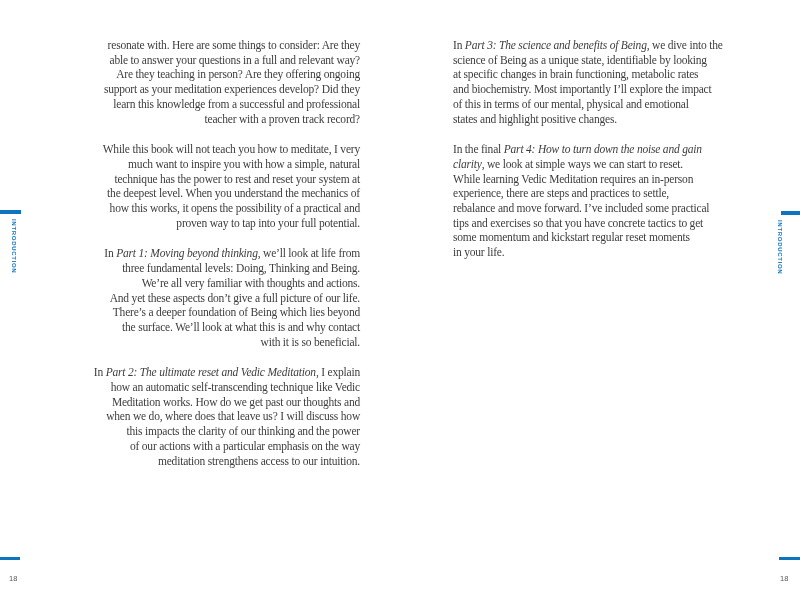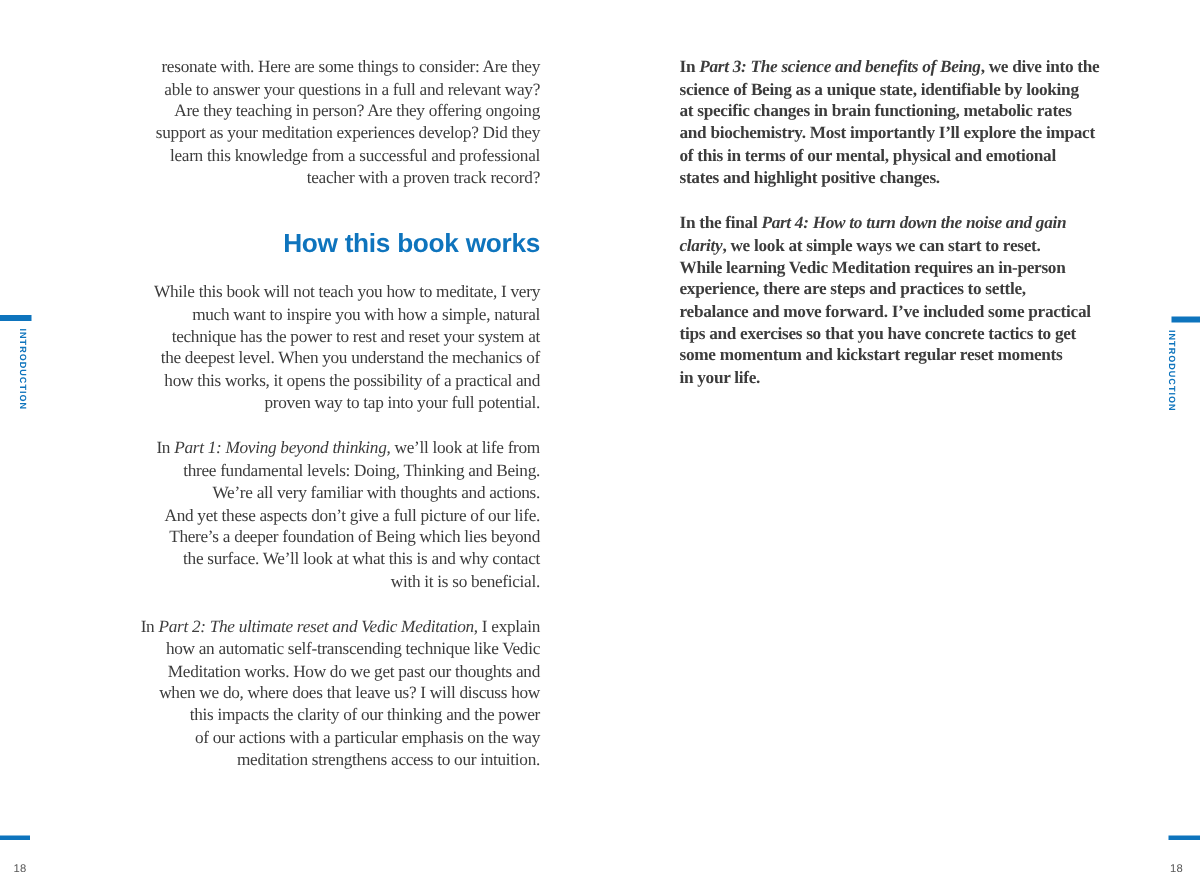--- a/index.html
+++ b/index.html
@@ -9,21 +9,21 @@
     width:800px; height:593px; position:relative; overflow:hidden;
     background:#ffffff;
     font-family:"Liberation Serif", serif;
   }
   .page {
     position:absolute; top:38px; width:300px;
     color:var(--body); font-size:11.5px; line-height:14.7px;
     letter-spacing:-0.2px;
   }
   .page-left  { left:60px;text-align:right;  }
-  .page-right { left:453px;font-weight:bold; }
+  .page-right { left:453px; }
   p.para { margin:0 0 16px 0; padding:0; }
   p.para em { font-style:italic; }
   h2.section-heading {
     font-family:"Liberation Sans", sans-serif;
     font-size:17.5px; font-weight:bold; letter-spacing:-0.2px;
     color:var(--accent);
     margin:26px 0 16px 0; padding:0; line-height:20px;
   }
   .side-tab-bar {
     position:absolute; height:4px; background:var(--accent);
@@ -60,21 +60,20 @@
   <div class="side-tab-bar left"></div>
   <div class="side-tab-label left">INTRODUCTION</div>
 
   <div class="side-tab-bar right"></div>
   <div class="side-tab-label right">INTRODUCTION</div>
 
   <main class="page page-left">
     <div>
         <p class="para">resonate with. Here are some things to consider: Are they<br>able to answer your questions in a full and relevant way?<br>Are they teaching in person? Are they offering ongoing<br>support as your meditation experiences develop? Did they<br>learn this knowledge from a successful and professional<br>teacher with a proven track record?</p>
       </div>
-    <h2 class="section-heading">How this book works</h2>
     <div>
         <p class="para">While this book will not teach you how to meditate, I very<br>much want to inspire you with how a simple, natural<br>technique has the power to rest and reset your system at<br>the deepest level. When you understand the mechanics of<br>how this works, it opens the possibility of a practical and<br>proven way to tap into your full potential.</p>
         <p class="para">In <em>Part 1: Moving beyond thinking</em>, we’ll look at life from<br>three fundamental levels: Doing, Thinking and Being.<br>We’re all very familiar with thoughts and actions.<br>And yet these aspects don’t give a full picture of our life.<br>There’s a deeper foundation of Being which lies beyond<br>the surface. We’ll look at what this is and why contact<br>with it is so beneficial.</p>
         <p class="para">In <em>Part 2: The ultimate reset and Vedic Meditation</em>, I explain<br>how an automatic self-transcending technique like Vedic<br>Meditation works. How do we get past our thoughts and<br>when we do, where does that leave us? I will discuss how<br>this impacts the clarity of our thinking and the power<br>of our actions with a particular emphasis on the way<br>meditation strengthens access to our intuition.</p>
       </div>
   </main>
 
   <main class="page page-right">
     <div>
         <p class="para">In <em>Part 3: The science and benefits of Being</em>, we dive into the<br>science of Being as a unique state, identifiable by looking<br>at specific changes in brain functioning, metabolic rates<br>and biochemistry. Most importantly I’ll explore the impact<br>of this in terms of our mental, physical and emotional<br>states and highlight positive changes.</p>

